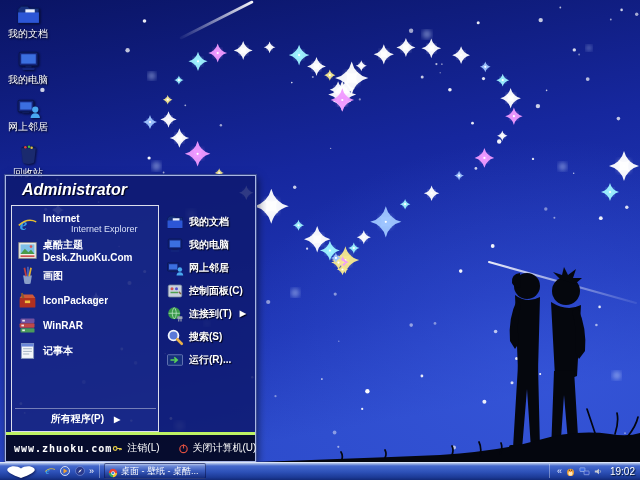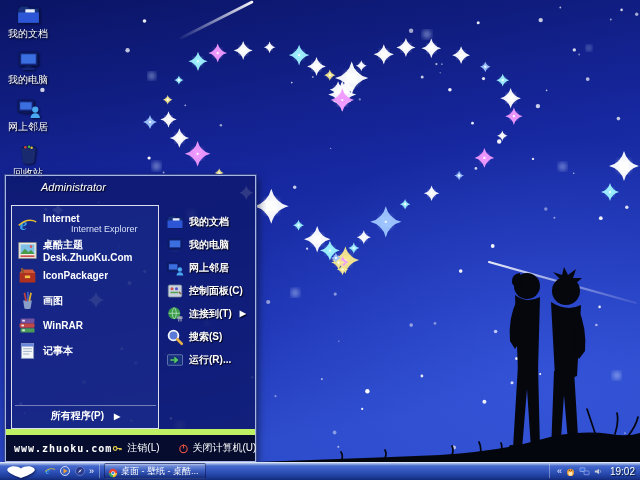--- a/index.html
+++ b/index.html
@@ -9,40 +9,40 @@
 
   
   .dicon{position:absolute;left:2px;width:52px;text-align:center;color:#fff;font-size:10px;cursor:pointer;}
   .dicon svg{width:25px;height:25px;display:block;margin:0 auto 1px;filter:drop-shadow(1px 1px 1px rgba(0,0,0,.6));}
   .dicon .lbl{text-shadow:1px 1px 2px #000;line-height:11px;}
 
   
   .start-menu{position:absolute;left:5px;top:175px;width:249px;height:285px;
     background:rgba(14,26,112,0.86);border:1px solid #a8b6e4;outline:1px solid #3a4a90;
     box-shadow:2px 3px 8px rgba(0,0,0,.55);display:flex;flex-direction:column;z-index:5;}
-  .sm-header{height:23px;padding:5px 0 0 35px;color:#fff;font-weight:normal;font-style:italic;
-    font-size:11px;text-shadow:1px 1px 1px #001;}
+  .sm-header{height:23px;padding:5px 0 0 16px;color:#fff;font-weight:bold;font-style:italic;
+    font-size:16px;text-shadow:1px 1px 1px #001;}
   .sm-body{flex:1;display:flex;padding:1px 2px 0 5px;}
   .sm-left{width:141px;border:1px solid rgba(255,255,255,0.85);background:rgba(44,66,170,0.28);
     display:flex;flex-direction:column;padding:4px 2px 2px 3px;}
   .sm-right{flex:1;padding:5px 1px 4px 5px;}
   .smi{display:flex;align-items:center;gap:5px;color:#fff;font-size:10px;padding:1px 2px;cursor:pointer;}
   .sm-left .smi{height:23px;font-weight:bold;}
   .sm-left .smi.first{height:26px;}
   .sm-left .smi svg{width:21px;height:21px;flex:none;}
   .smi .two{display:flex;flex-direction:column;line-height:11px;}
   .smi .sub{font-weight:normal;font-size:9px;color:#d8e0f8;padding-left:28px;}
   .sm-right .smi{height:21px;font-weight:bold;text-shadow:1px 1px 1px #001;}
   .sm-right .smi svg{width:18px;height:18px;flex:none;}
   .smi .smarr{margin-left:auto;font-size:8px;color:#fff;padding-right:4px;}
   .sm-allprog{margin-top:auto;display:flex;align-items:center;justify-content:center;gap:10px;
     color:#fff;font-weight:bold;font-size:10px;height:20px;
     border-top:1px solid rgba(255,255,255,0.4);cursor:pointer;}
   .arr{font-size:8px;}
-  .sm-footer{height:26px;background:rgba(5,9,32,0.85);border-top:6px solid #bef264;
+  .sm-footer{height:26px;background:rgba(5,9,32,0.85);border-top:3px solid #bef264;
     display:flex;align-items:center;color:#fff;font-size:10px;padding:0 8px;}
   .site{font-family:"DejaVu Sans Mono",monospace;font-weight:bold;letter-spacing:1px;width:120px;font-size:10px;}
   .foot-btn{display:flex;align-items:center;gap:4px;cursor:pointer;margin-right:18px;white-space:nowrap;}
   .foot-btn svg{width:11px;height:11px;}
 
   
   .taskbar{position:absolute;left:0;bottom:0;width:640px;height:18px;z-index:6;
     background:linear-gradient(#f4f8ff 0%,#a8bce8 8%,#4468cc 22%,#2d51b8 55%,#1c3a96 85%,#122a78 100%);
     display:flex;align-items:center;}
   .start-btn{width:42px;height:18px;display:flex;align-items:center;justify-content:center;cursor:pointer;flex:none;}
@@ -566,35 +566,35 @@
               <rect x="2" y="3" width="20" height="18" fill="#f0f0e8" stroke="#888"></rect>
               <rect x="4" y="5" width="16" height="11" fill="#7ec0e8"></rect>
               <path d="M4 16l5-6 4 4 3-3 4 5z" fill="#4a9a4a"></path>
               <circle cx="16" cy="7.5" r="1.5" fill="#e05050"></circle>
               <rect x="4" y="17.5" width="16" height="2" fill="#d05050"></rect>
             </svg>
             <span>桌酷主题Desk.ZhuoKu.Com</span>
           </div>
           <div class="smi">
             <svg viewBox="0 0 24 24">
+              <path d="M7 12h10l-1.5 9q-3.5 1.5 -7 0z" fill="#8aa0c8"></path>
+              <rect x="8.5" y="3" width="2" height="10" fill="#c04040" transform="rotate(-12 9.5 8)"></rect>
+              <rect x="11.5" y="2" width="2" height="11" fill="#4060c0"></rect>
+              <rect x="14" y="3" width="2" height="10" fill="#e0b030" transform="rotate(12 15 8)"></rect>
+            </svg>
+            <span>画图</span>
+          </div>
+          <div class="smi">
+            <svg viewBox="0 0 24 24">
               <path d="M3 9l3-4h12l3 4z" fill="#d05838"></path>
               <rect x="3" y="9" width="18" height="11" rx="1" fill="#b03020"></rect>
               <rect x="9" y="12" width="6" height="3" fill="#f0c040"></rect>
               <rect x="5" y="3.5" width="2.5" height="6" fill="#8a5a30" transform="rotate(-20 6 6)"></rect>
             </svg>
             <span>IconPackager</span>
-          </div>
-          <div class="smi">
-            <svg viewBox="0 0 24 24">
-              <path d="M7 12h10l-1.5 9q-3.5 1.5 -7 0z" fill="#8aa0c8"></path>
-              <rect x="8.5" y="3" width="2" height="10" fill="#c04040" transform="rotate(-12 9.5 8)"></rect>
-              <rect x="11.5" y="2" width="2" height="11" fill="#4060c0"></rect>
-              <rect x="14" y="3" width="2" height="10" fill="#e0b030" transform="rotate(12 15 8)"></rect>
-            </svg>
-            <span>画图</span>
           </div>
           <div class="smi">
             <svg viewBox="0 0 24 24">
               <rect x="4" y="4" width="16" height="5" rx="1" fill="#7050a0"></rect>
               <rect x="3" y="9.5" width="17" height="5" rx="1" fill="#c04848"></rect>
               <rect x="4" y="15" width="16" height="5" rx="1" fill="#4a9a5a"></rect>
               <rect x="6" y="5.5" width="3" height="2" fill="#fff" opacity=".85"></rect>
               <rect x="5" y="11" width="3" height="2" fill="#fff" opacity=".85"></rect>
               <rect x="6" y="16.5" width="3" height="2" fill="#fff" opacity=".85"></rect>
             </svg>

